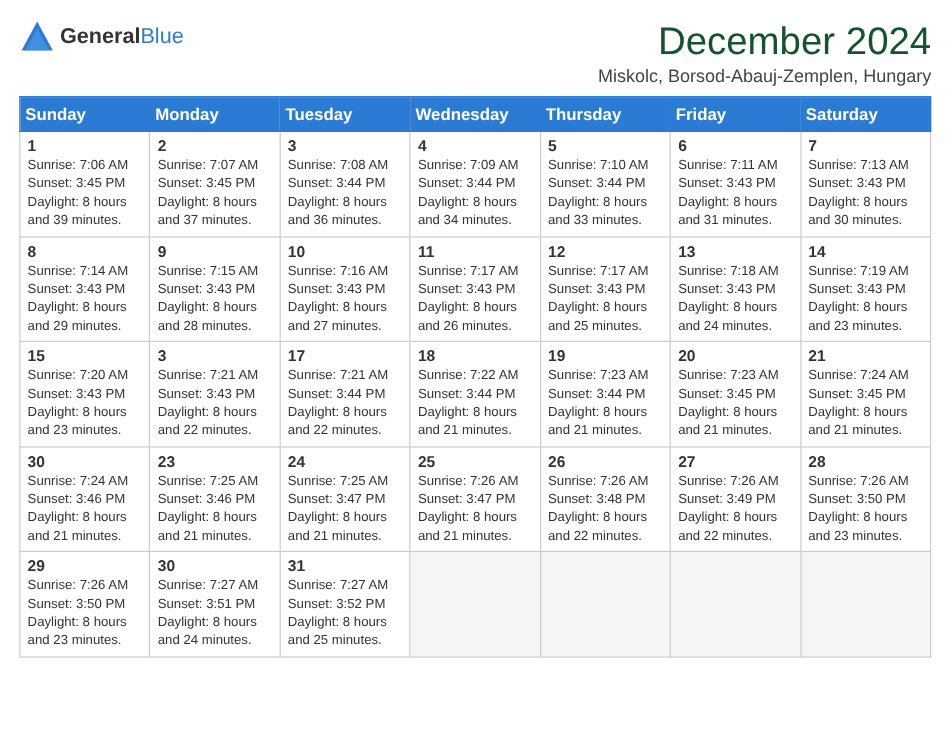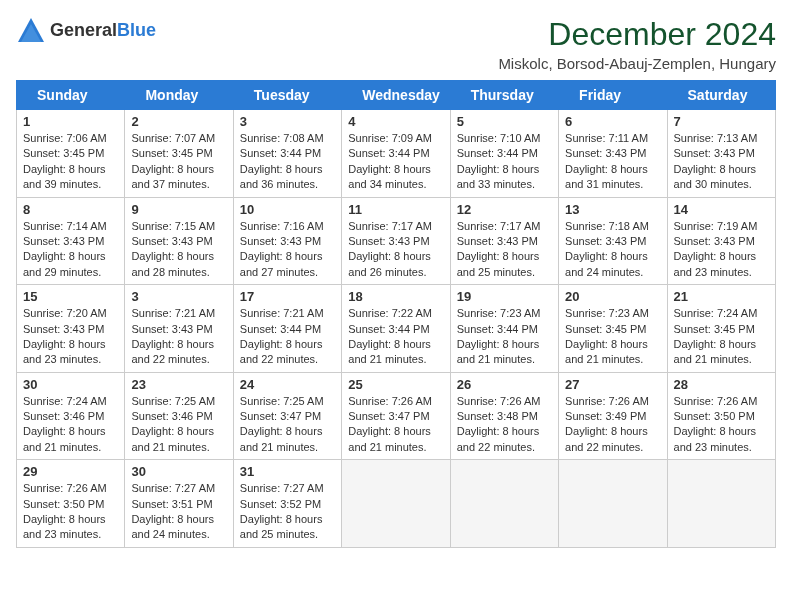--- a/index.html
+++ b/index.html
@@ -25,21 +25,21 @@
       flex-direction: row;
       line-height: 1.1;
     }
     .logo-general {
       font-size: 18px;
       font-weight: bold;
       color: #333;
     }
     .logo-blue {
       font-size: 18px;
-      font-weight: bold;
+      font-weight: normal;
       color: #2b7bd4;
       text-align: right;
     }
     .logo-icon {
       width: 30px;
       height: 30px;
       margin-right: 4px;
     }
     .title-area {
       text-align: right;
@@ -56,21 +56,21 @@
     }
     .calendar {
       width: 100%;
       border-collapse: collapse;
       table-layout: fixed;
     }
     .calendar th {
       background: #2b7bd4;
       color: #fff;
       text-align: left;
-      padding: 6px 20px;
+      padding: 6px 4px;
       font-size: 14px;
       font-weight: bold;
       border: 1px solid #2b7bd4;
     }
     .calendar td {
       border: 1px solid #ccc;
       vertical-align: top;
       padding: 4px 6px;
       font-size: 10.5px;
       color: #333;

